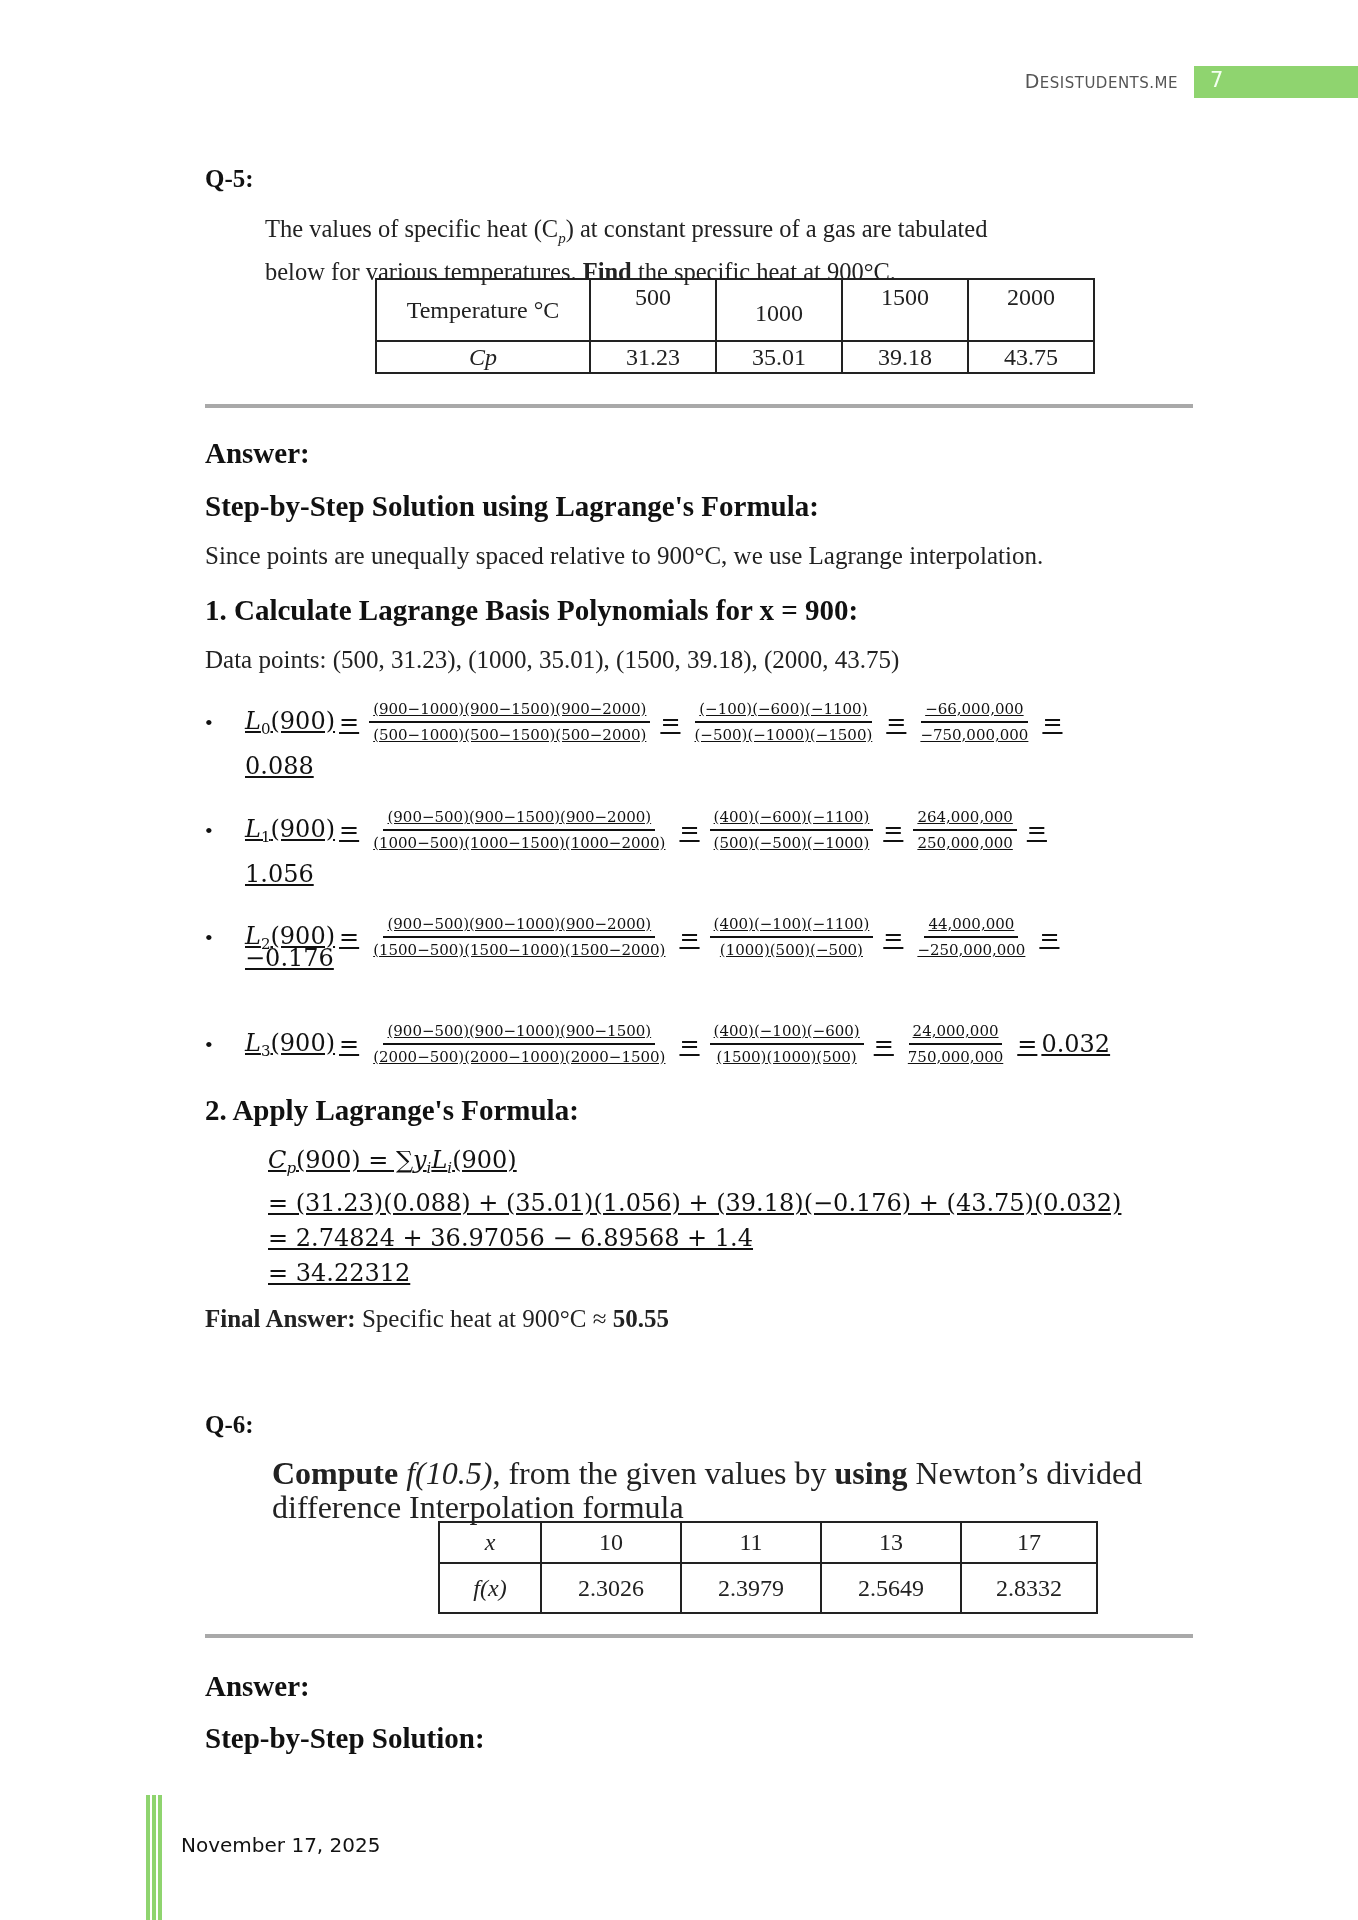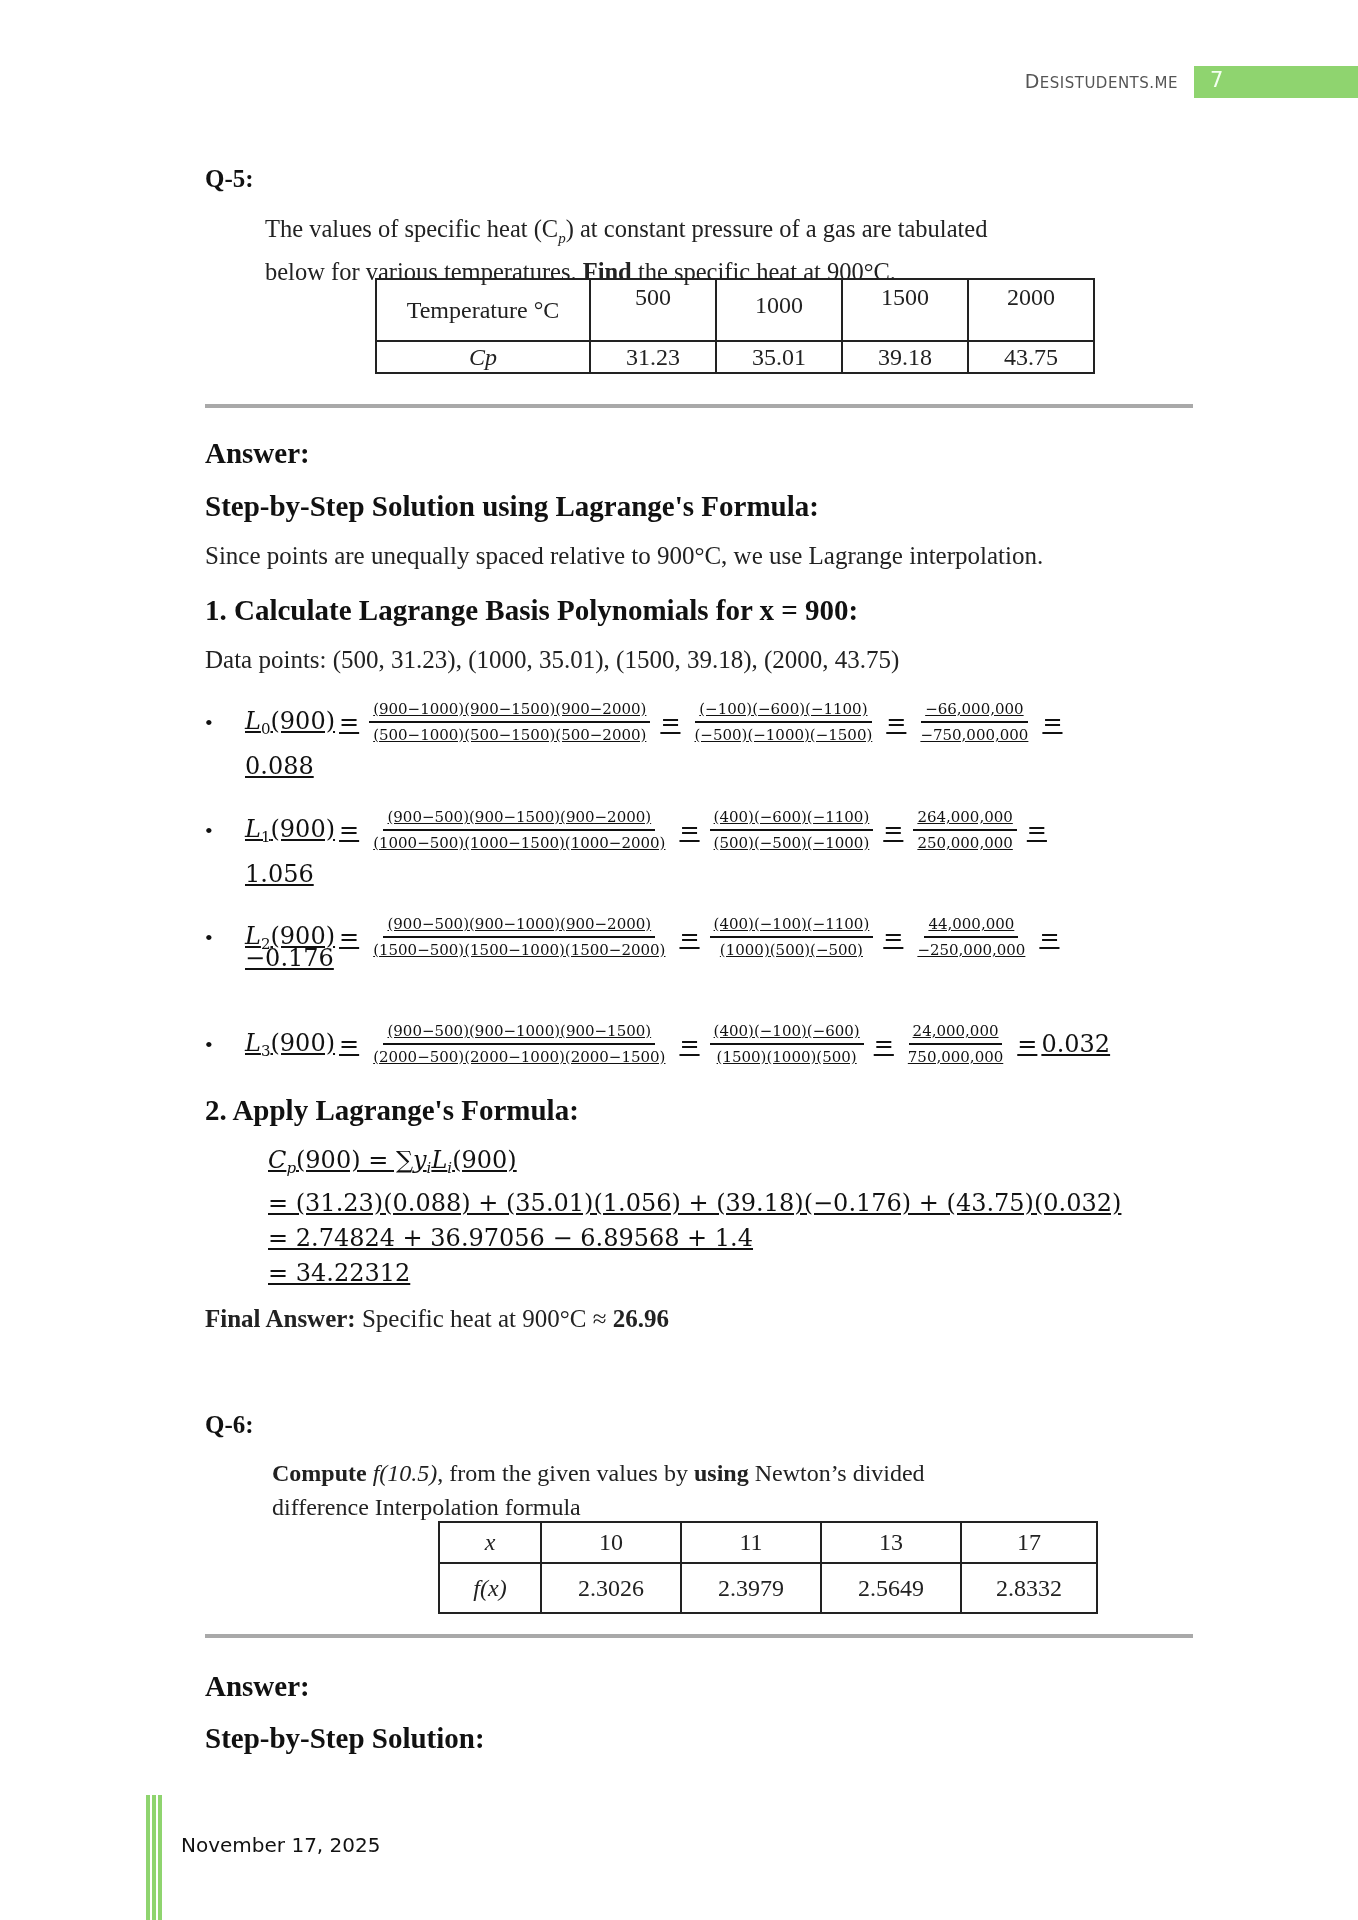--- a/index.html
+++ b/index.html
@@ -60,21 +60,21 @@
 <div class="abs qtext" style="top:212px;left:265px;font-size:24.5px;">
   <div><span>The values of specific heat (C</span><sub style="font-style:italic;font-size:15px;">p</sub><span>) at constant pressure of a gas are tabulated</span></div>
   <div><span>below  for various temperatures. </span><b>Find</b><span> the specific heat at 900°C.</span></div>
 </div>
 
 <table class="qt abs" style="top:278px;left:375px;">
   <tbody>
       <tr style="height:62px;">
     <td style="width:212px;line-height:28px;">Temperature °C</td>
     <td style="width:124px;vertical-align:top;padding-top:4px;">500</td>
-    <td style="width:124px;vertical-align:top;padding-top:12px;margin-top:10px;">1000</td>
+    <td style="width:124px;vertical-align:top;padding-top:20px;margin-top:10px;">1000</td>
     <td style="width:124px;vertical-align:top;padding-top:4px;">1500</td>
     <td style="width:124px;vertical-align:top;padding-top:4px;">2000</td>
   </tr>
   <tr style="height:32px;">
     <td style="font-style:italic;">Cp</td>
     <td>31.23</td>
     <td>35.01</td>
     <td>39.18</td>
     <td>43.75</td>
   </tr>
@@ -179,26 +179,26 @@
 <div class="abs h-bold" style="top:1094px;left:205px;">2. Apply Lagrange's Formula:</div>
 
 <div class="formula math" style="top:1143px;">
   <div><i>C</i><span class="sub"><i>p</i></span>(900) = ∑<i>y</i><span class="sub"><i>i</i></span><i>L</i><span class="sub"><i>i</i></span>(900)</div>
   <div>= (31.23)(0.088) + (35.01)(1.056) + (39.18)(−0.176) + (43.75)(0.032)</div>
   <div>= 2.74824 + 36.97056 − 6.89568 + 1.4</div>
   <div>= 34.22312</div>
 </div>
 
 <div class="abs p" style="top:1305px;left:205px;">
-  <b>Final Answer:</b><span> Specific heat at 900°C ≈ </span><b>26.96</b>
+  <b>Final Answer:</b><span> Specific heat at 900°C ≈ </span><b>50.55</b>
 </div>
 
 <div class="abs qlabel" style="top:1411px;left:205px;">Q-6:</div>
 
-<div class="abs qtext" style="top:1456px;left:272px;font-size:24px;">
+<div class="abs qtext" style="top:1456px;left:272px;font-size:32px;">
   <div><b>Compute</b><i> f(10.5)</i><span>, from the given values by </span><b>using</b><span> Newton’s divided</span></div>
   <div>difference Interpolation formula</div>
 </div>
 
 <table class="qt abs" style="top:1521px;left:438px;">
   <tbody>
       <tr style="height:41px;">
     <td style="width:100px;font-style:italic;">x</td>
     <td style="width:138px;">10</td>
     <td style="width:138px;">11</td>

